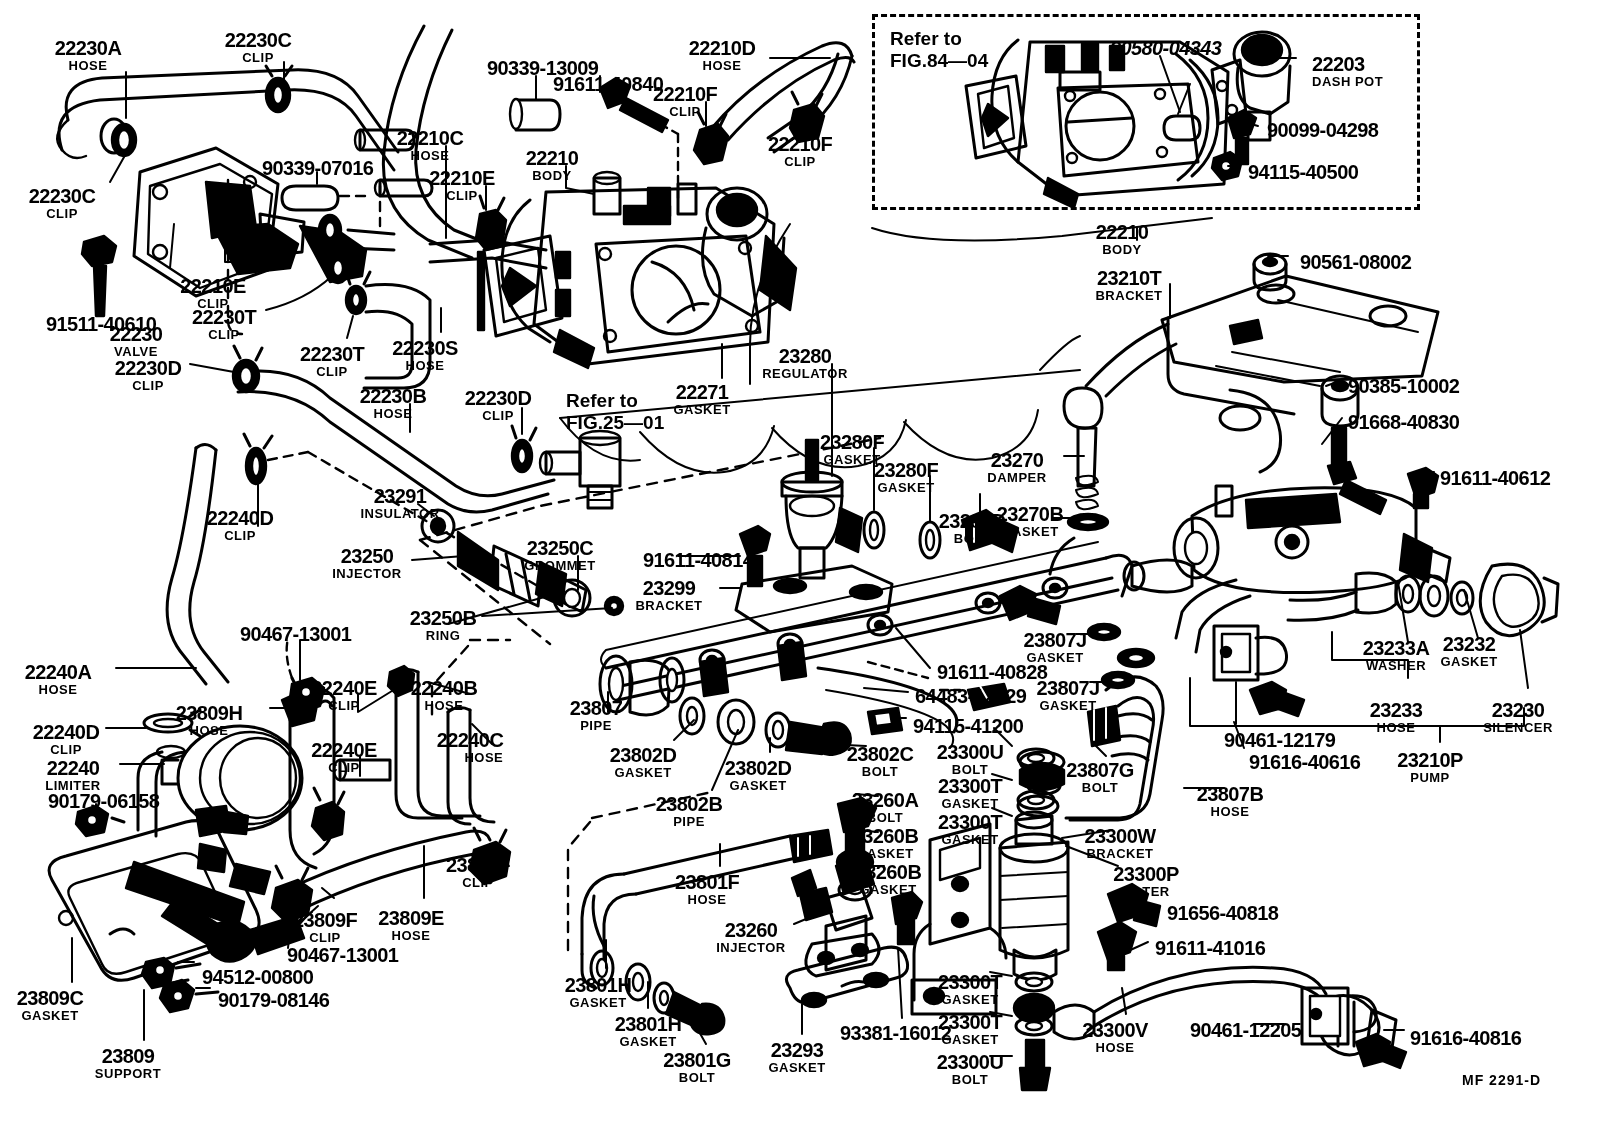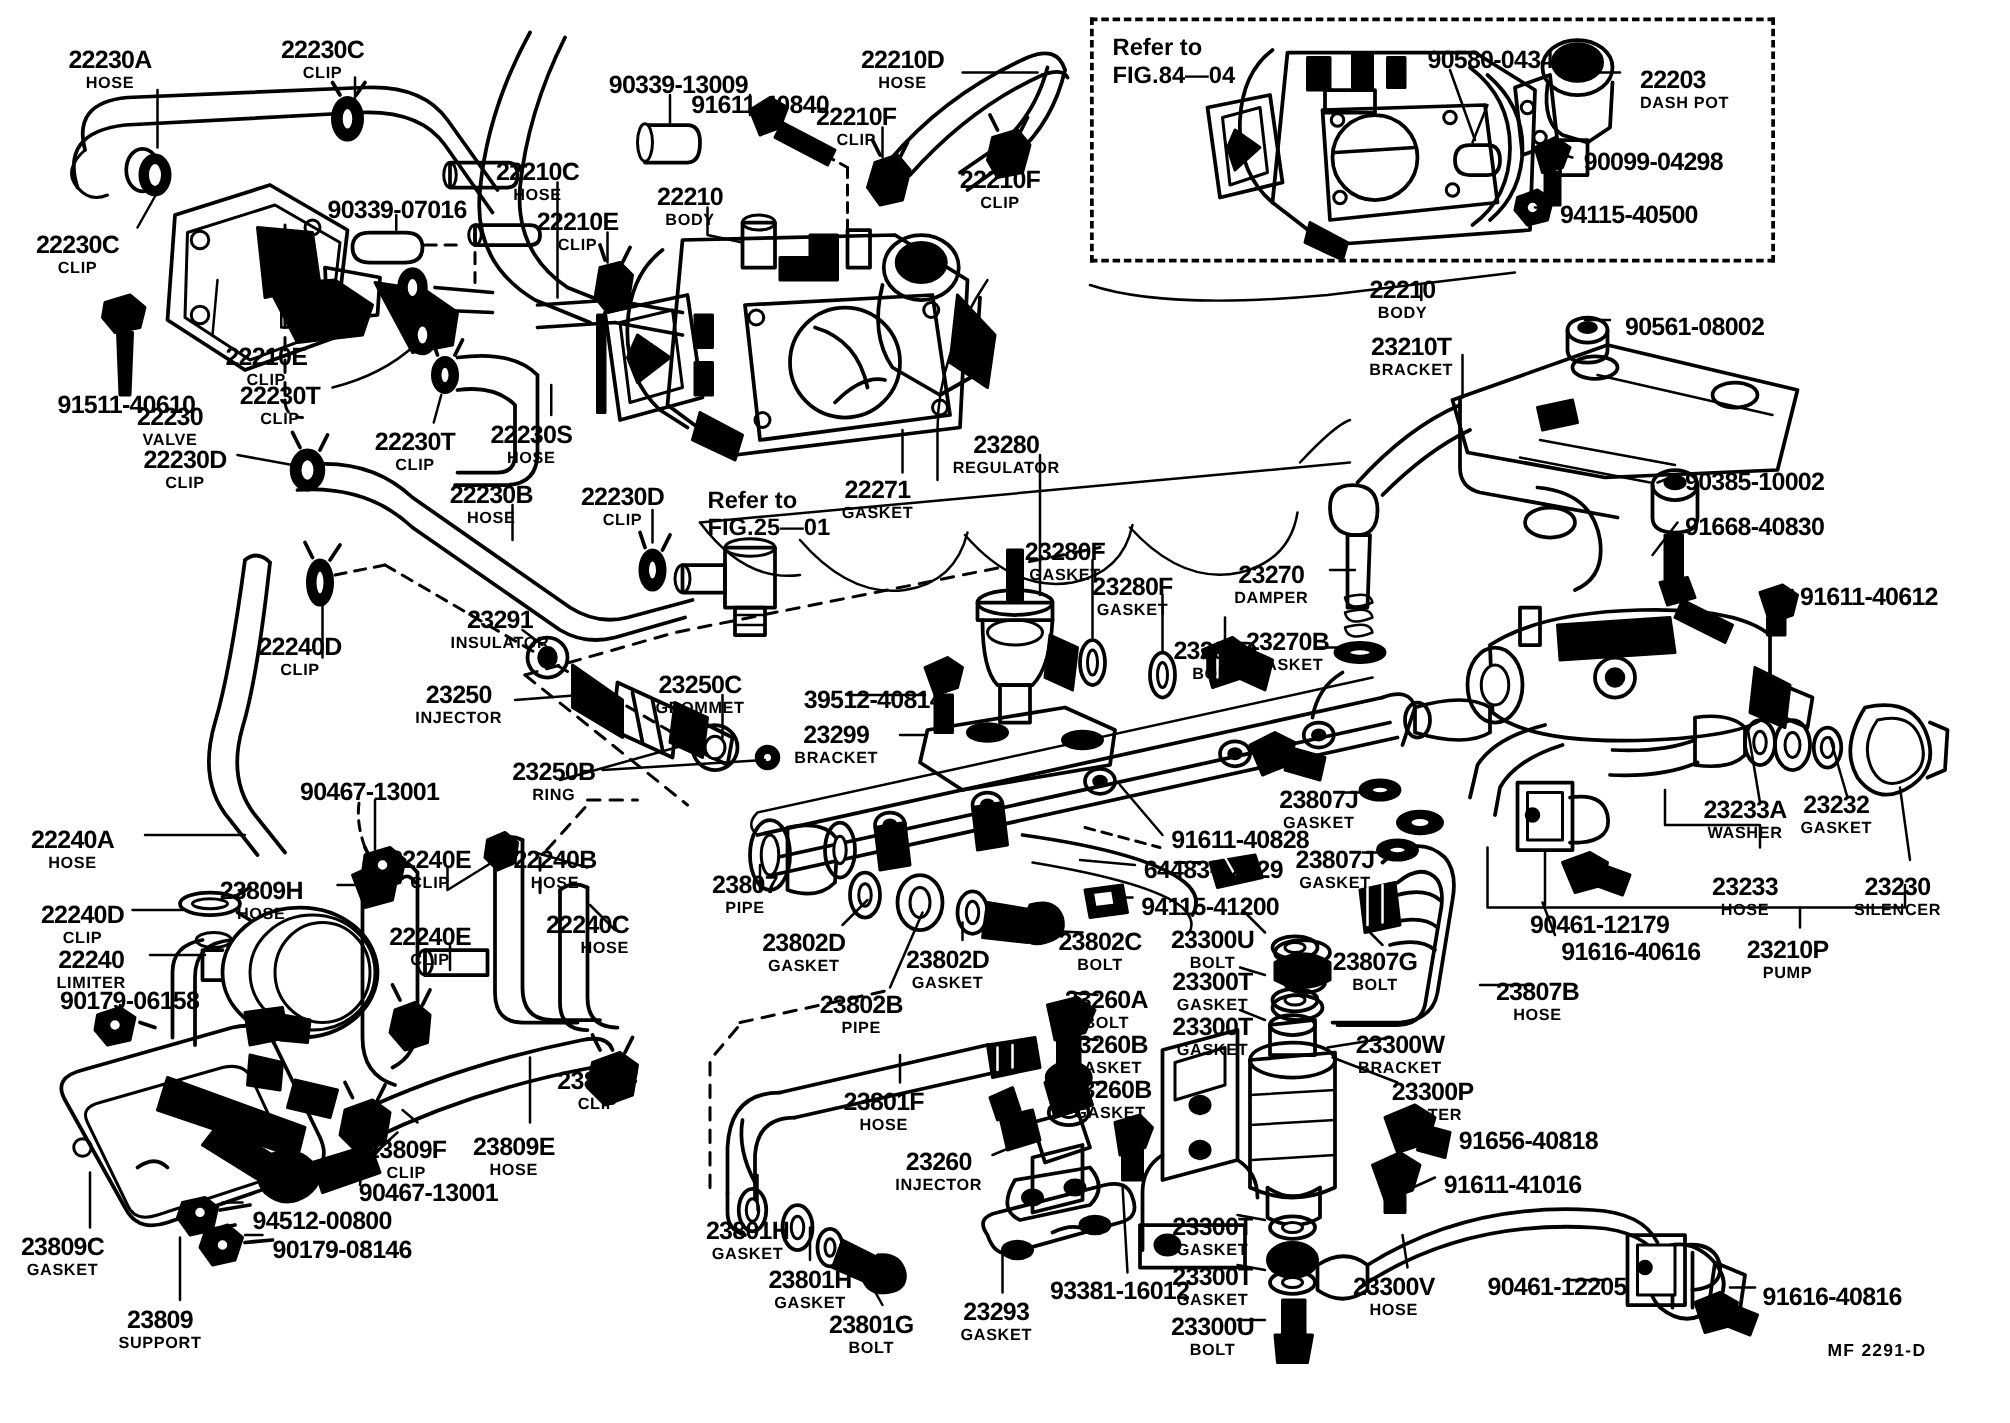--- a/index.html
+++ b/index.html
@@ -746,21 +746,21 @@
         <span class="dn">HOSE</span>
       </div>
       <div class="lbl c" style="left: 685px; top: 84px; transform: translateX(-50%);">
         <span class="pn">22210F</span>
         <span class="dn">CLIP</span>
       </div>
       <div class="lbl c" style="left: 800px; top: 134px; transform: translateX(-50%);">
         <span class="pn">22210F</span>
         <span class="dn">CLIP</span>
       </div>
-      <div class="lbl" style="left: 1142px; top: 38px;">
+      <div class="lbl" style="left: 1110px; top: 38px; font-style: italic;">
         <span class="pn">90580-04343</span>
       </div>
       <div class="lbl" style="left: 1312px; top: 54px;">
         <span class="pn">22203</span>
         <span class="dn">DASH POT</span>
       </div>
       <div class="lbl" style="left: 1267px; top: 120px;">
         <span class="pn">90099-04298</span>
       </div>
       <div class="lbl" style="left: 1248px; top: 162px;">
@@ -812,21 +812,21 @@
       </div>
       <div class="lbl c" style="left: 560px; top: 538px; transform: translateX(-50%);">
         <span class="pn">23250C</span>
         <span class="dn">GROMMET</span>
       </div>
       <div class="lbl c" style="left: 443px; top: 608px; transform: translateX(-50%);">
         <span class="pn">23250B</span>
         <span class="dn">RING</span>
       </div>
       <div class="lbl" style="left: 643px; top: 550px;">
-        <span class="pn">39512-40814</span>
+        <span class="pn">91611-40814</span>
       </div>
       <div class="lbl c" style="left: 669px; top: 578px; transform: translateX(-50%);">
         <span class="pn">23299</span>
         <span class="dn">BRACKET</span>
       </div>
       <div class="lbl c" style="left: 805px; top: 346px; transform: translateX(-50%);">
         <span class="pn">23280</span>
         <span class="dn">REGULATOR</span>
       </div>
       <div class="lbl c" style="left: 852px; top: 432px; transform: translateX(-50%);">

